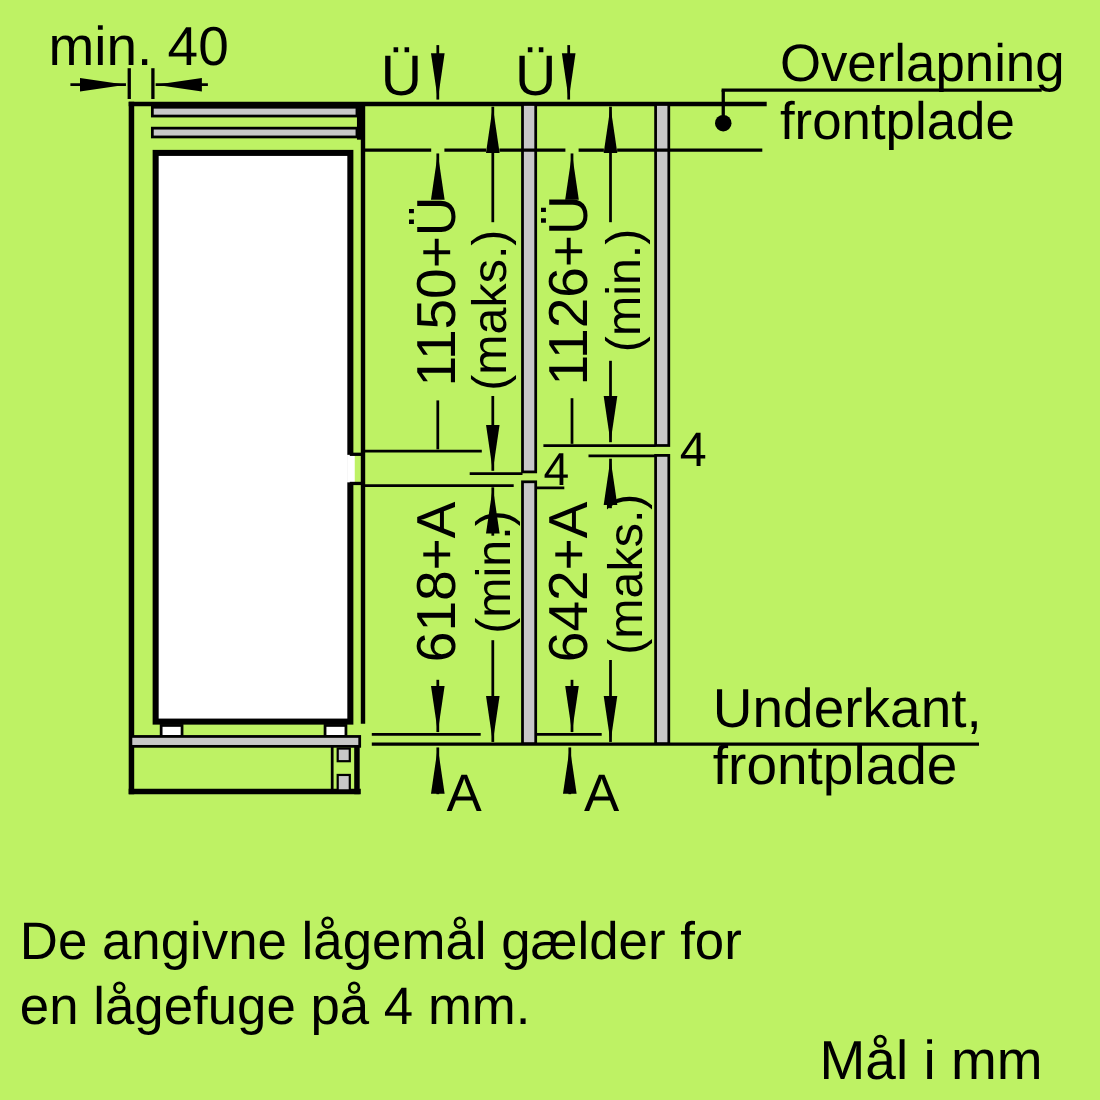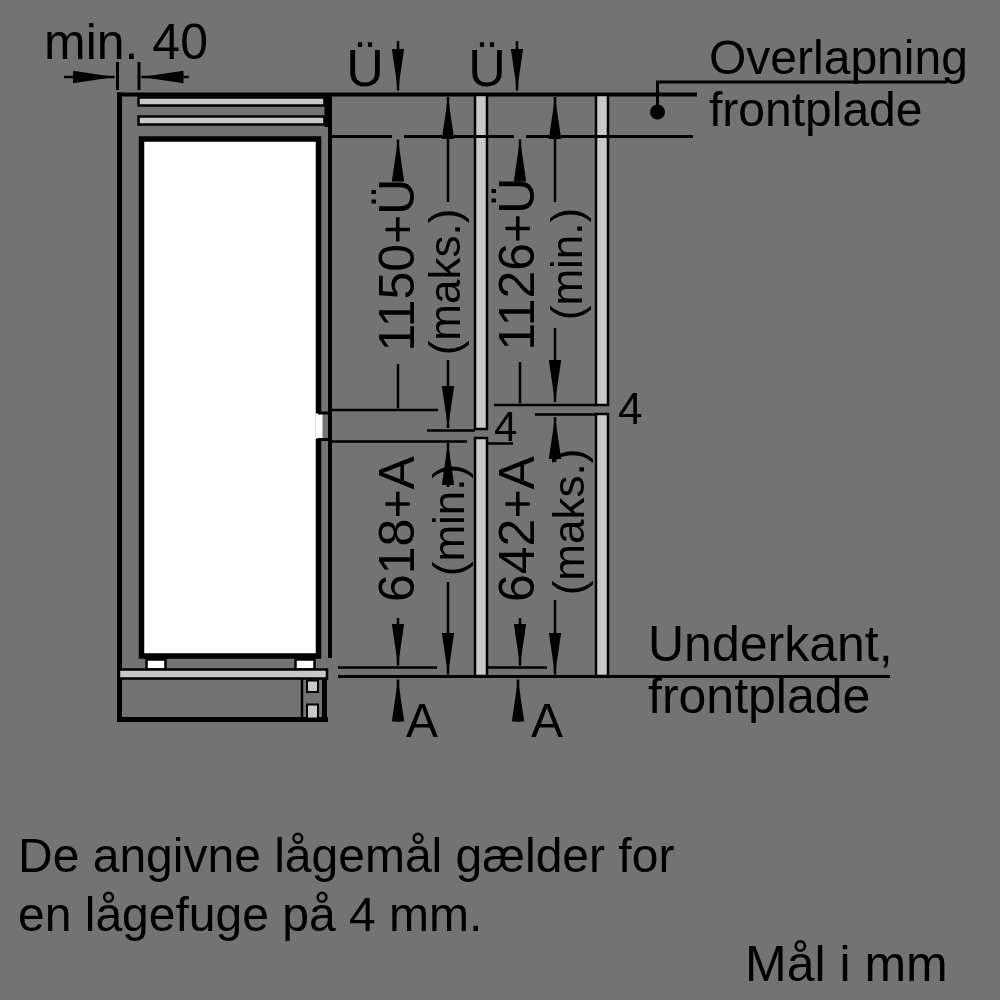--- a/index.html
+++ b/index.html
@@ -1,16 +1,16 @@
 <!DOCTYPE html>
 <html><head>
 <meta charset="utf-8">
 <style>
   html,body{margin:0;padding:0;background:#ffffff;}
-  #stage{position:relative;width:1000px;height:1000px;background:#737373;overflow:hidden;}
+  #stage{position:relative;width:1000px;height:1000px;background:#bef264;overflow:hidden;}
   svg{display:block;}
   svg line, svg polyline, svg path{stroke:#000;fill:none;}
   svg text{font-family:"Liberation Sans","DejaVu Sans",sans-serif;fill:#000;}
   .w3{stroke-width:3;} .w25{stroke-width:2.5;} .w4{stroke-width:4;} .w5{stroke-width:5;} .w55{stroke-width:5.5;}
   .outl{stroke:#000;}
   .t50{font-size:50px;} .t48{font-size:48px;} .t52{font-size:52px;} .t44{font-size:44px;} .t42{font-size:42px;}
   .mid{text-anchor:middle;}
 </style>
 </head>
 <body>

